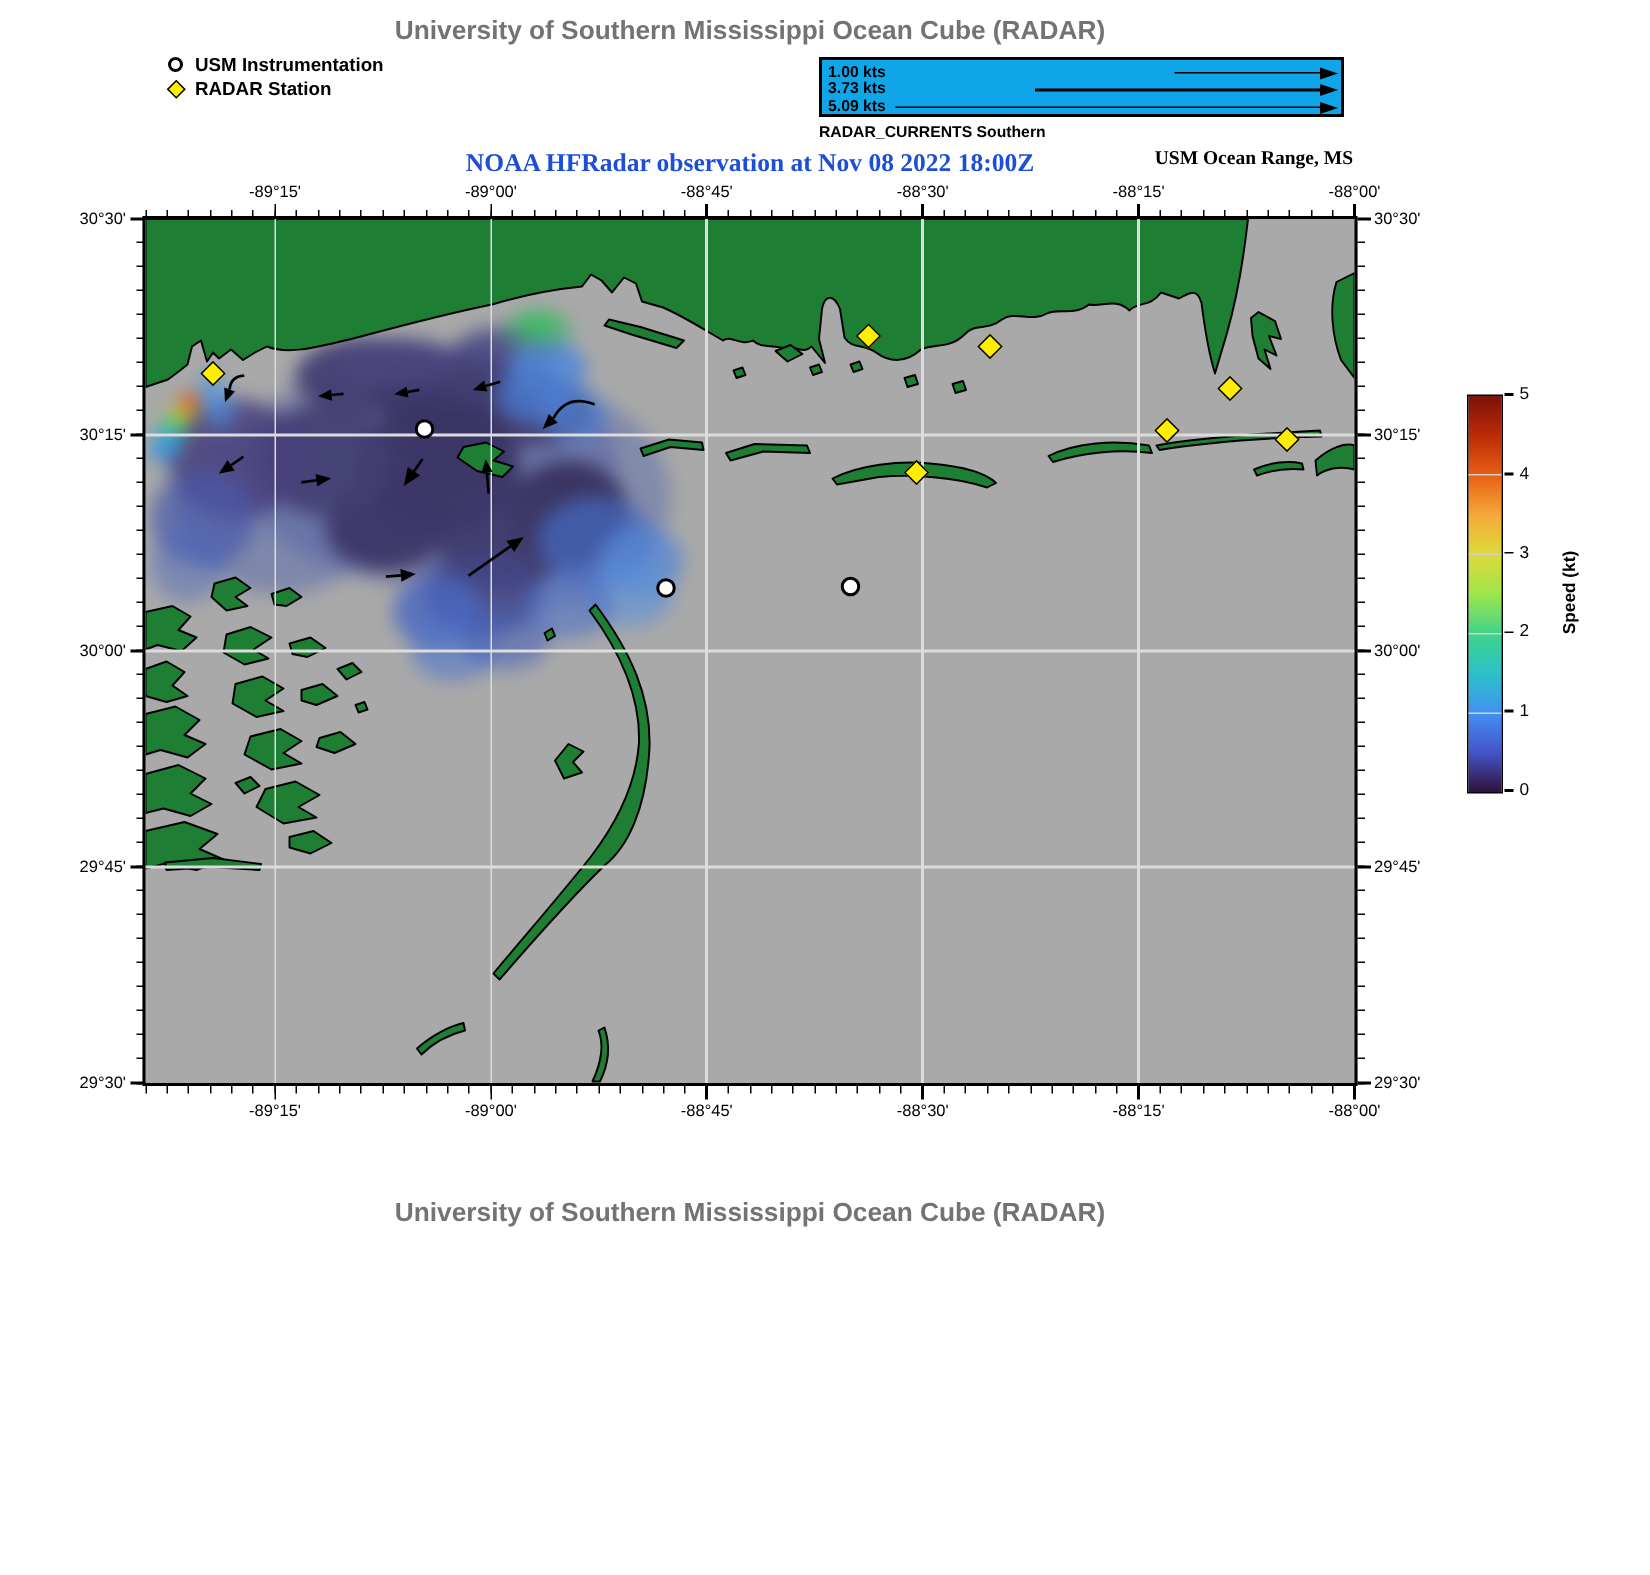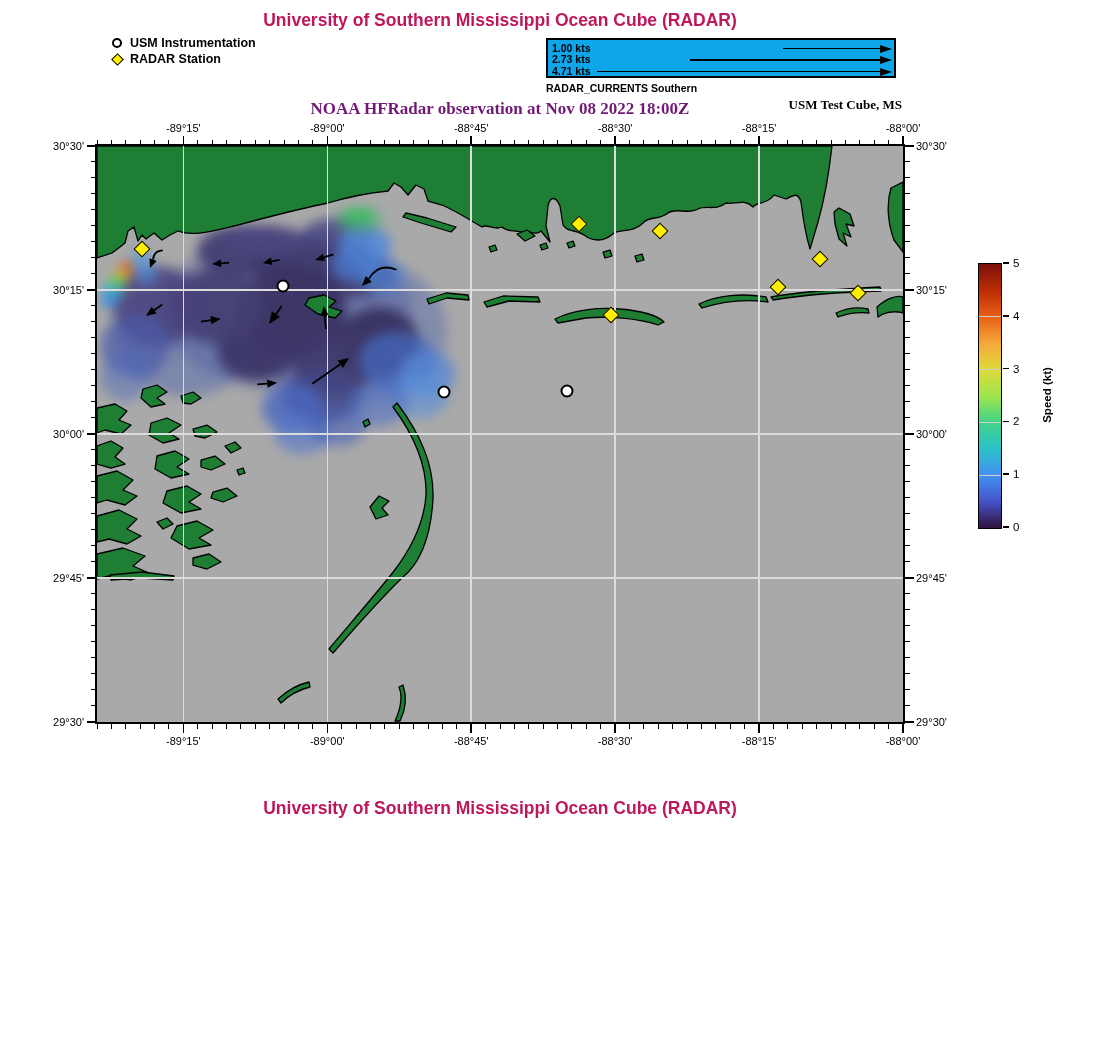--- a/index.html
+++ b/index.html
@@ -1,20 +1,20 @@
 <!DOCTYPE html>
 <html style="--land-green: #1e7e34; --water-gray: #a9a9a9; --grid-white: #dcdcdc; --station-yellow: #ffee00; --instrument-white: #ffffff;"><head>
 <meta charset="utf-8">
 <style>
   html,body{margin:0;padding:0;background:#ffffff;}
   #page{position:relative;width:1100px;height:1050px;background:#fff;overflow:hidden;
         font-family:"Liberation Sans",sans-serif;}
   .abs{position:absolute;}
-  .title{font-weight:bold;font-size:17.5px;color:#be185d;text-align:center;}
-  .subtitle{font-family:"Liberation Serif",serif;font-weight:bold;font-size:17px;color:#701a75;text-align:center;}
+  .title{font-weight:bold;font-size:17.5px;color:#737373;text-align:center;}
+  .subtitle{font-family:"Liberation Serif",serif;font-weight:bold;font-size:17px;color:#1d4ed8;text-align:center;}
   .region{font-family:"Liberation Serif",serif;font-weight:bold;font-size:13px;color:#000;text-align:right;}
   .legend-row{position:absolute;height:16px;}
   .legend-label{position:absolute;left:18px;top:0;font-weight:bold;font-size:12.5px;white-space:nowrap;}
   .legend-circle{position:absolute;left:0;top:2px;width:10px;height:10px;border:2px solid #000;
                  border-radius:50%;background:var(--instrument-white);box-sizing:border-box;}
   .legend-diamond{position:absolute;left:1px;top:3px;width:9px;height:9px;border:1.5px solid #000;
                  background:var(--station-yellow);transform:rotate(45deg);box-sizing:border-box;}
   #vecbox{border:2px solid #000;box-sizing:border-box;background:#0ea5e9;}
   .vec-label{position:absolute;left:4px;font-weight:bold;font-size:10.5px;white-space:nowrap;}
   .vec-line{position:absolute;height:1.5px;background:#000;}
@@ -58,31 +58,31 @@
     <div class="legend-row" style="top:16px;left:0;">
       <span class="legend-diamond"></span>
       <span class="legend-label">RADAR Station</span>
     </div>
   </div>
 
   <div id="vecbox" class="abs" style="left:546px;top:38px;width:350px;height:40px;">
       <div class="vec-label" style="top: 1.5px;">1.00 kts</div>
       <div class="vec-line" style="left: 235px; top: 7.5px; width: 97px;"></div>
       <div class="vec-head" style="left: 332px; top: 4.5px;"></div>
-      <div class="vec-label" style="top: 13px;">2.73 kts</div>
+      <div class="vec-label" style="top: 13px;">3.73 kts</div>
       <div class="vec-line" style="left: 142px; top: 19px; width: 190px;"></div>
       <div class="vec-head" style="left: 332px; top: 16px;"></div>
-      <div class="vec-label" style="top: 24.5px;">4.71 kts</div>
+      <div class="vec-label" style="top: 24.5px;">5.09 kts</div>
       <div class="vec-line" style="left: 49px; top: 30.5px; width: 283px;"></div>
       <div class="vec-head" style="left: 332px; top: 27.5px;"></div>
     </div>
   <div class="abs vec-caption" style="left:546px;top:82px;">RADAR_CURRENTS Southern</div>
 
   <div class="abs subtitle" style="left:97px;top:99px;width:806px;">NOAA HFRadar observation at Nov 08 2022 18:00Z</div>
-  <div class="abs region" style="left:702px;top:97px;width:200px;">USM Test Cube, MS</div>
+  <div class="abs region" style="left:702px;top:97px;width:200px;">USM Ocean Range, MS</div>
 
   <div id="map">
     <div id="field">
         <div class="blob" style="left: 65px; top: 85px; width: 250px; height: 160px; background: rgb(74, 84, 158); opacity: 0.4;"></div>
         <div class="blob" style="left: 160px; top: 110px; width: 190px; height: 150px; background: rgb(74, 96, 174); opacity: 0.4;"></div>
         <div class="blob" style="left: 20px; top: 130px; width: 140px; height: 120px; background: rgb(74, 96, 174); opacity: 0.45;"></div>
         <div class="blob" style="left: 100px; top: 79px; width: 100px; height: 52px; background: rgb(69, 63, 115); opacity: 0.95;"></div>
         <div class="blob" style="left: 152px; top: 87px; width: 116px; height: 56px; background: rgb(63, 58, 108); opacity: 0.95;"></div>
         <div class="blob" style="left: 218px; top: 104px; width: 80px; height: 48px; background: rgb(67, 61, 112); opacity: 0.9;"></div>
         <div class="blob" style="left: 205px; top: 72px; width: 70px; height: 32px; background: rgb(74, 74, 134); opacity: 0.85;"></div>

